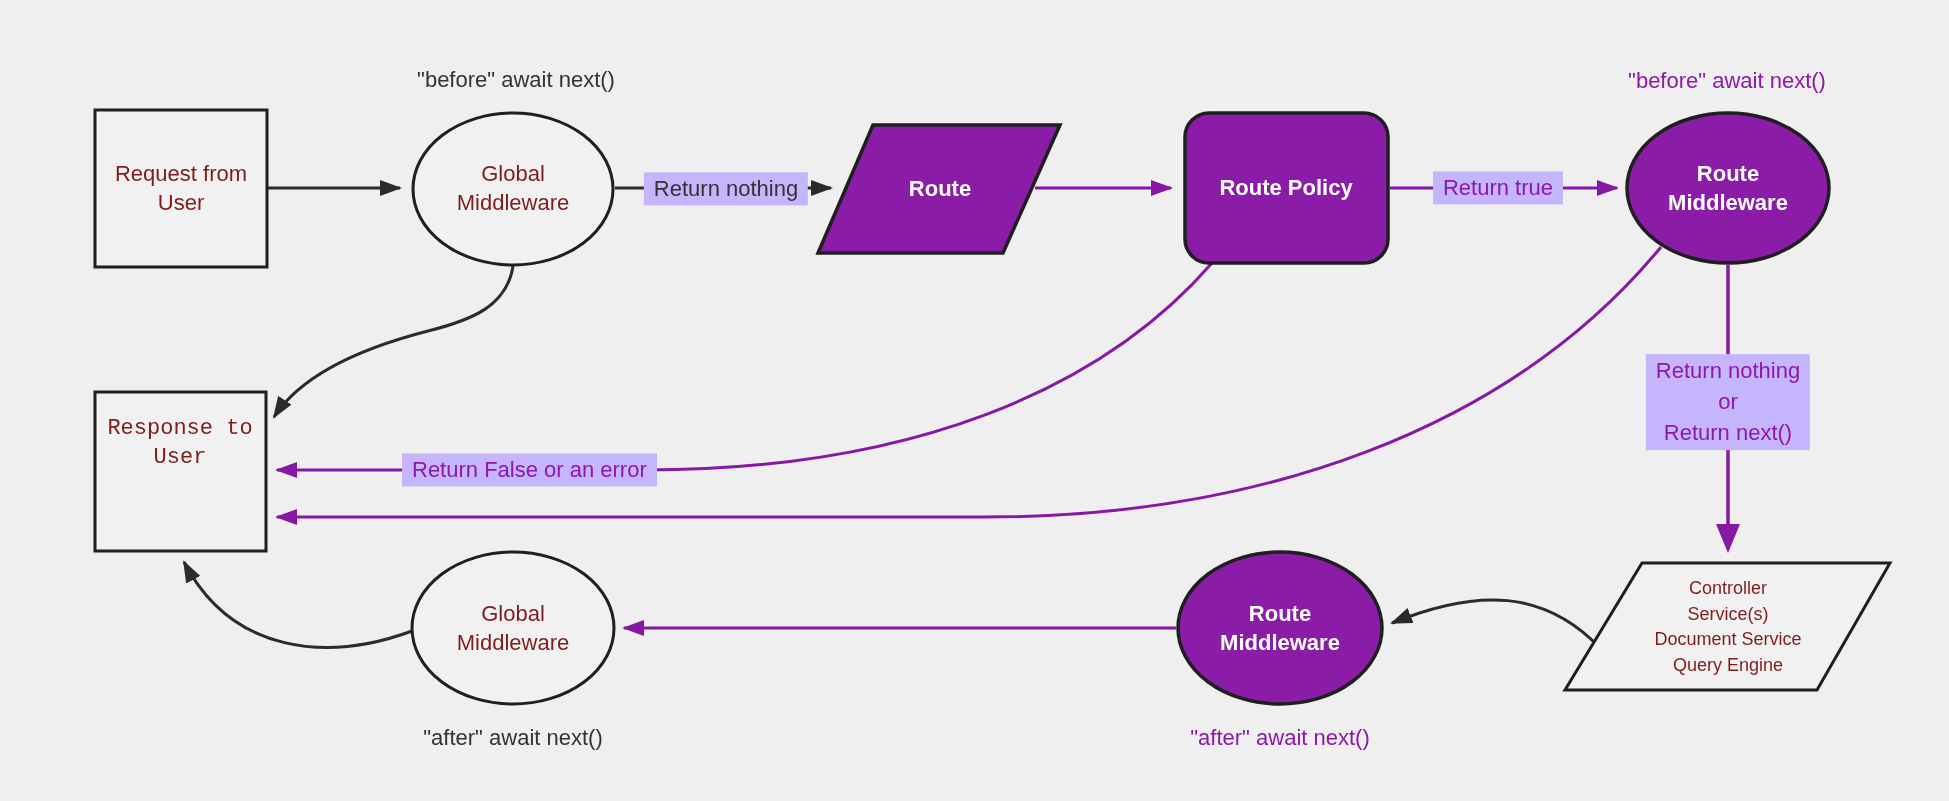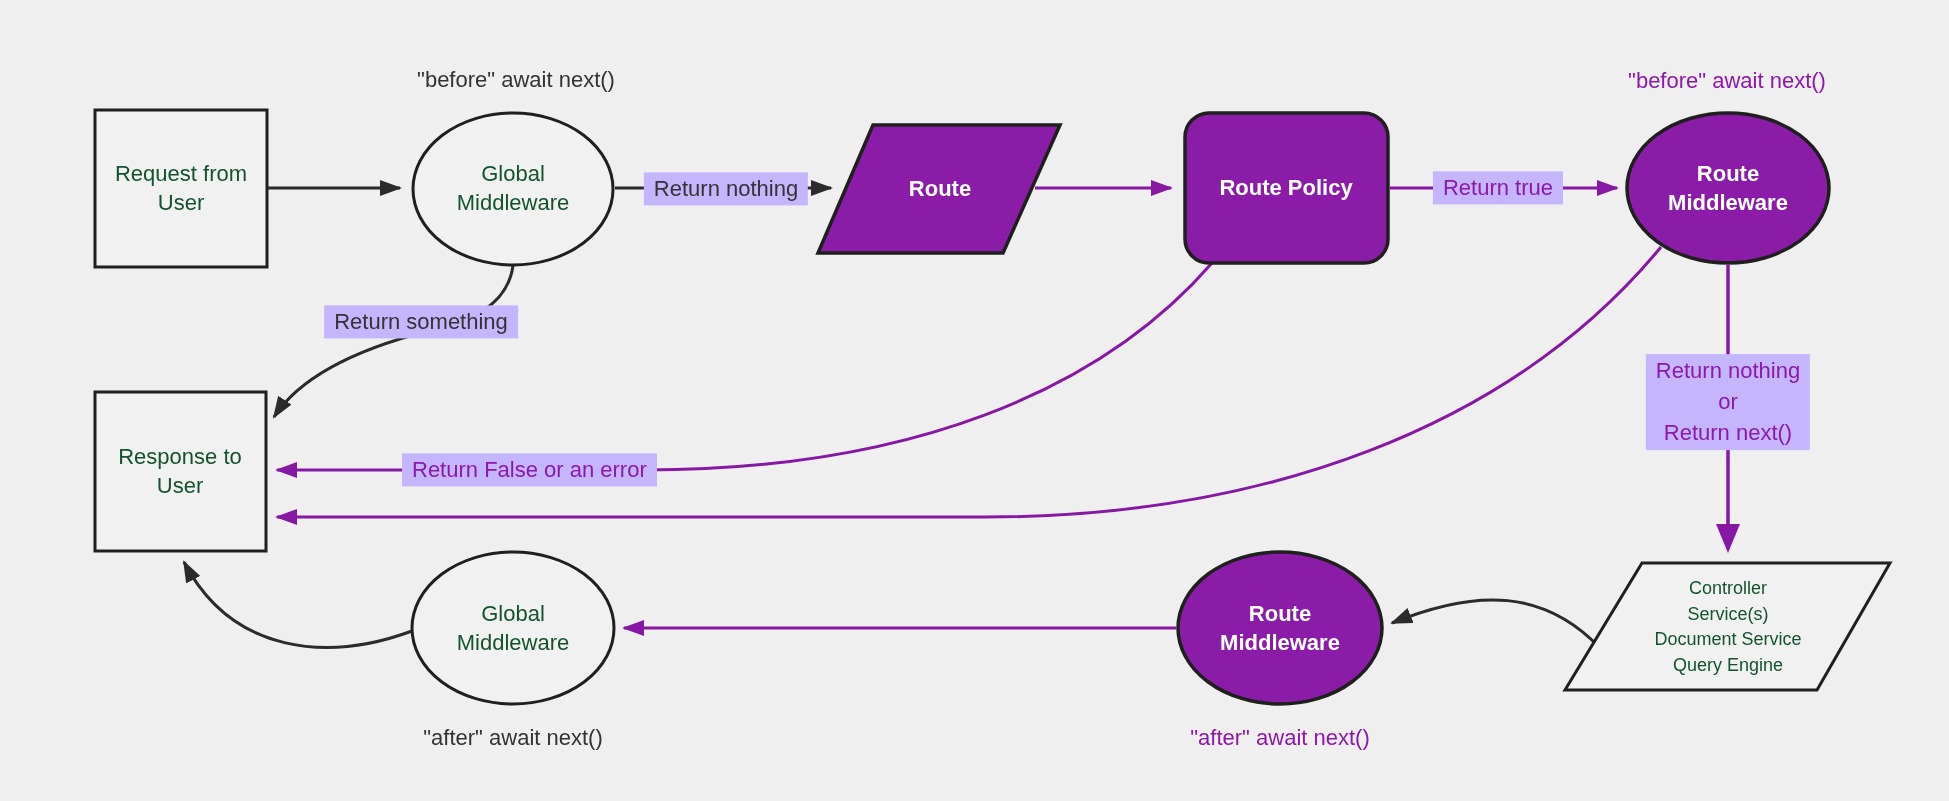--- a/index.html
+++ b/index.html
@@ -12,21 +12,21 @@
   .lbl {
     position:absolute; font-size:22px; color:#333333;
     transform:translate(-50%,-50%); text-align:center;
     white-space:pre-line; line-height:1.42; pointer-events:none;
   }
   .lbl.leftal { transform:translate(0,-50%); text-align:right; }
   .lbl.purple { color:#8E17AC; }
   .lbl.mask { background:#c4b5fd; padding:1px 10px; }
   .node-text {
     position:absolute; transform:translate(-50%,-50%);
-    text-align:center; font-size:22px; color:#14532d;
+    text-align:center; font-size:22px; color:#7f1d1d;
     line-height:1.32; white-space:pre-line; pointer-events:none;
   }
   .node-text.white { color:#ffffff; font-weight:bold; }
   .node-text.small { font-size:18px; line-height:1.42; }
 </style>
 </head>
 <body>
 
 <div class="canvas">
 
@@ -75,28 +75,27 @@
   <div class="node-text white" style="left:1728px; top:188px;">Route
 Middleware</div>
   <div class="node-text small" style="left:1728px; top:627px;">Controller
 Service(s)
 Document Service
 Query Engine</div>
   <div class="node-text white" style="left:1280px; top:628px;">Route
 Middleware</div>
   <div class="node-text" style="left:513px; top:628px;">Global
 Middleware</div>
-  <div class="node-text" style="left:180px; top:471px;">Response to
+  <div class="node-text" style="left:180px; top:443px;font-family:Liberation Mono, monospace;">Response to
 User</div>
 
   <div class="lbl" style="left:516px; top:80px;">"before" await next()</div>
   <div class="lbl mask" style="left:726px; top:189px;">Return nothing</div>
   <div class="lbl mask purple" style="left:1498px; top:188px;">Return true</div>
   <div class="lbl purple" style="left:1727px; top:81px;">"before" await next()</div>
   <div class="lbl mask purple" style="left:1728px; top:402px;">Return nothing
 or
 Return next()</div>
-  <div class="lbl mask" style="left:421px; top:322px;">Return something</div>
   <div class="lbl mask purple leftal" style="left:402px; top:470px;">Return False or an error</div>
   <div class="lbl purple" style="left:1280px; top:738px;">"after" await next()</div>
   <div class="lbl" style="left:513px; top:738px;">"after" await next()</div>
 
 </div>
 
 </body></html>

